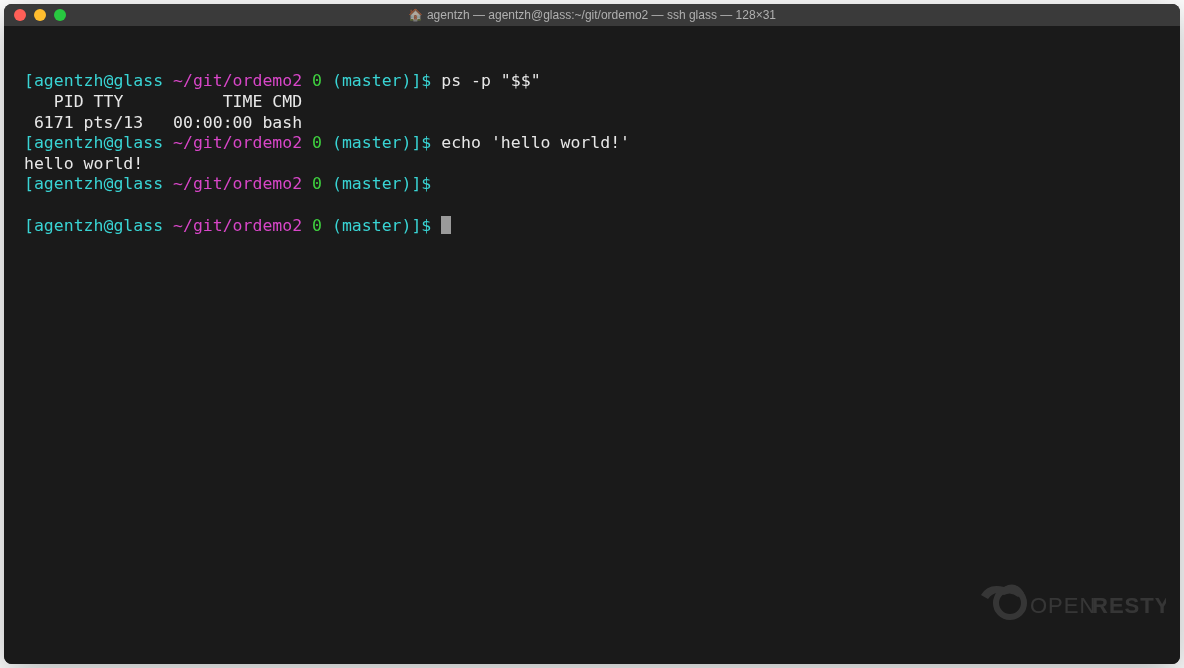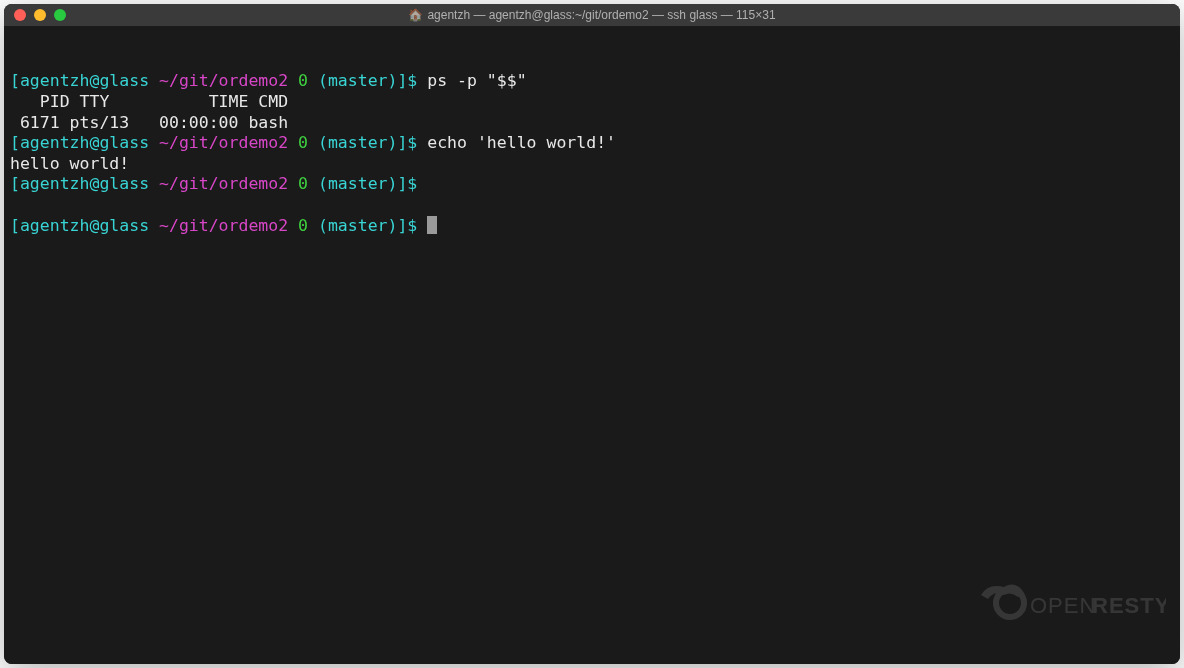--- a/index.html
+++ b/index.html
@@ -63,21 +63,21 @@
       justify-content: center;
       gap: 4px;
     }
     .title-icon {
       display: inline-block;
       opacity: 0.6;
     }
     .terminal-body {
       flex: 1;
       background: #1a1a1a;
-      padding: 4px 6px;
+      padding: 4px 20px;
       font-size: 16.5px;
       line-height: 1.25;
       color: #e8e8e8;
       font-family: "Menlo", "Monaco", "Consolas", monospace;
       white-space: pre;
       overflow: hidden;
       position: relative;
     }
     .line {
       display: block;
@@ -111,21 +111,21 @@
 
 <div class="window">
   <div class="titlebar">
     <div class="traffic-lights">
       <div class="traffic-light tl-close"></div>
       <div class="traffic-light tl-min"></div>
       <div class="traffic-light tl-max"></div>
     </div>
     <div class="title">
       <span class="title-icon">🏠</span>
-      <span>agentzh — agentzh@glass:~/git/ordemo2 — ssh glass — 115×31</span>
+      <span>agentzh — agentzh@glass:~/git/ordemo2 — ssh glass — 128×31</span>
     </div>
   </div>
   <div class="terminal-body" id="term">
     <span class="line"><span class="c-cyan">[agentzh@glass</span> <span class="c-magenta">~/git/ordemo2</span> <span class="c-green">0</span> <span class="c-cyan">(master)]$</span> <span class="c-white">ps -p "$$"</span></span><span class="line c-white">   PID TTY          TIME CMD</span><span class="line c-white"> 6171 pts/13   00:00:00 bash</span><span class="line"><span class="c-cyan">[agentzh@glass</span> <span class="c-magenta">~/git/ordemo2</span> <span class="c-green">0</span> <span class="c-cyan">(master)]$</span> <span class="c-white">echo 'hello world!'</span></span><span class="line c-white">hello world!</span><span class="line"><span class="c-cyan">[agentzh@glass</span> <span class="c-magenta">~/git/ordemo2</span> <span class="c-green">0</span> <span class="c-cyan">(master)]$</span> <span class="c-white"></span></span><span class="line">&nbsp;</span><span class="line"><span class="c-cyan">[agentzh@glass</span> <span class="c-magenta">~/git/ordemo2</span> <span class="c-green">0</span> <span class="c-cyan">(master)]$</span> <span class="c-white"></span><span class="cursor"></span></span><div class="watermark">
       <svg width="190" height="55" viewBox="0 0 190 55">
         <g>
           <path d="M 5 20 Q 12 8, 28 12 Q 40 5, 48 18 L 42 22 Q 35 16, 28 20 Q 18 15, 12 24 Z"></path>
           <circle cx="34" cy="28" r="14" fill="none" stroke="#fff" stroke-width="6"></circle>
           <text x="54" y="38" font-family="Arial, sans-serif" font-size="22" font-weight="300" fill="#fff" letter-spacing="1">OPEN</text>
           <text x="116" y="38" font-family="Arial, sans-serif" font-size="22" font-weight="700" fill="#fff" letter-spacing="1">RESTY</text>

